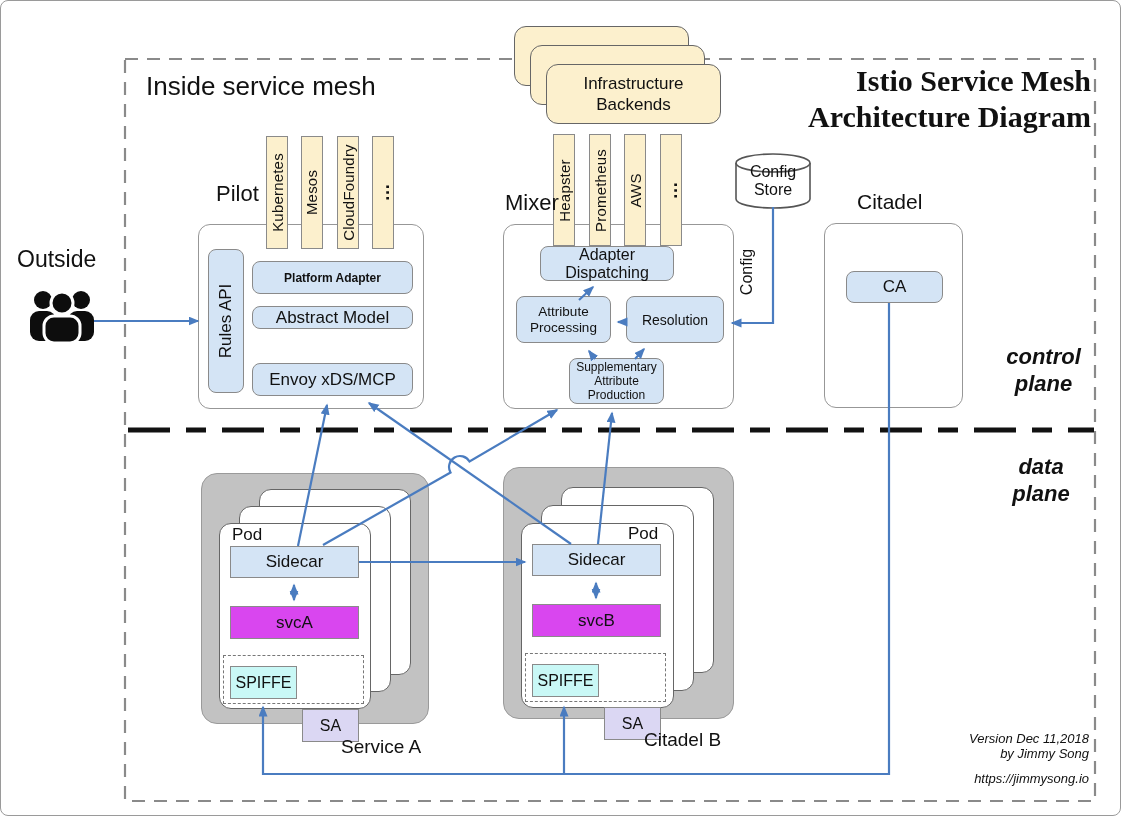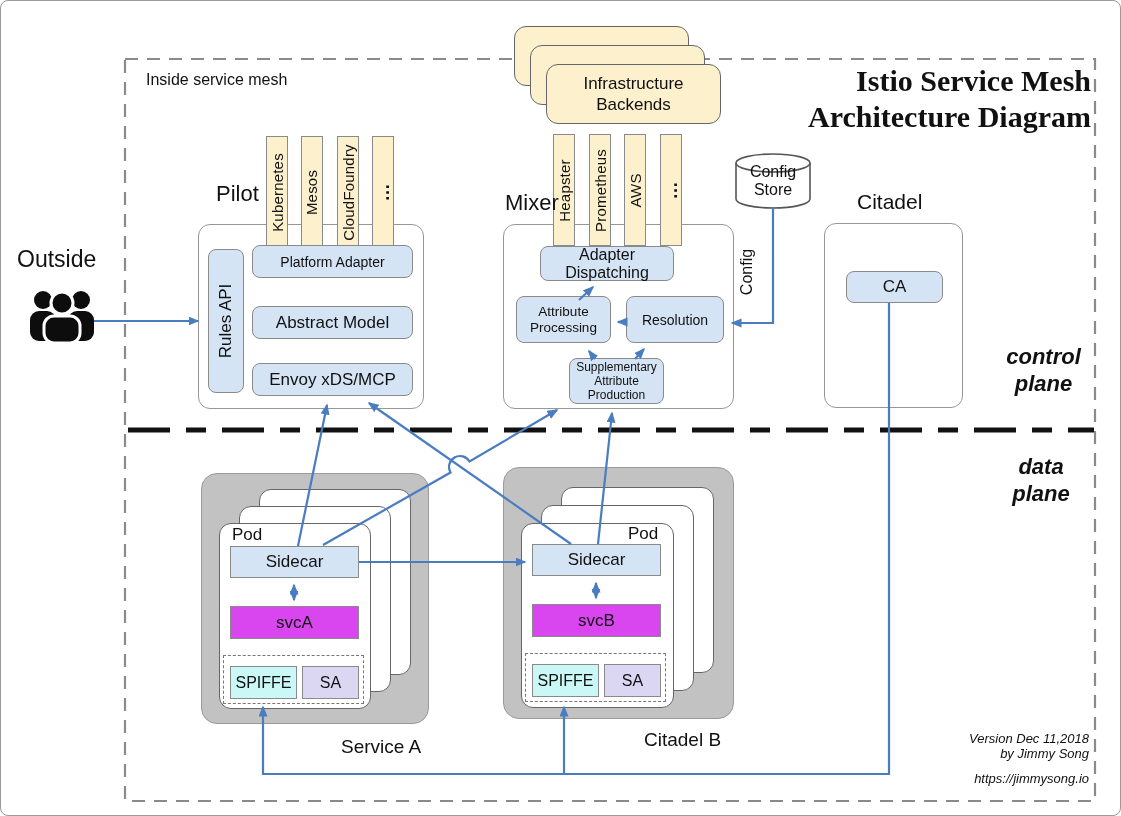--- a/index.html
+++ b/index.html
@@ -20,21 +20,21 @@
   .bar span { display:inline-block; transform:rotate(-90deg); white-space:nowrap;
               font-size:15px; letter-spacing:.2px; }
   .bluebox { background:#d4e4f5; border:1.4px solid #8a8a8a; border-radius:8px; z-index:12;
              display:flex; align-items:center; justify-content:center; text-align:center; }
   .sharp { border-radius:0 !important; }
   .greenbox    { background:#d946ef; border:1.4px solid #8a8a8a; z-index:12;
                  display:flex; align-items:center; justify-content:center; }
   .cyanbox     { background:#c9f8f6; border:1.4px solid #8a8a8a; z-index:13;
                  display:flex; align-items:center; justify-content:center; }
   .lavenderbox { background:#dbd7f3; border:1.4px solid #8a8a8a; z-index:13;
-                 display:flex; align-items:center; justify-content:center; }
+                 display:flex; align-items:center; justify-content:center;margin-top:43px; }
   .graybox { background:#c2c2c2; border:1.5px solid #9a9a9a; border-radius:16px; z-index:9; }
   .pod { background:#fff; border:1.6px solid #666; border-radius:12px; z-index:10; }
   .dashedbox { border:1.5px dashed #777; background:transparent; z-index:12; }
 
   .vtext { display:flex; align-items:center; justify-content:center; }
   .vtext span { display:inline-block; transform:rotate(-90deg); white-space:nowrap; }
 
   .lbl { position:absolute; z-index:14; }
   .title { font-family:"Liberation Serif", serif; font-weight:700; font-size:30px;
            line-height:36px; text-align:right; }
@@ -45,21 +45,21 @@
 </head>
 <body>
 
 <div id="canvas">
 
   <svg id="bg-layer" class="layer" width="1121" height="816">
     <rect x="124" y="58" width="970" height="742" fill="none" stroke="#8a8a8a" stroke-width="2.2" stroke-dasharray="13 9"></rect>
     <path d="M127,429 H1093" stroke="#111" stroke-width="5" fill="none" stroke-dasharray="42 16 20 16"></path>
   </svg>
 
-  <div class="lbl" style="left:145px; top:70px; font-size:16px;">Inside service mesh</div>
+  <div class="lbl" style="left:145px; top:70px; font-size:26px;">Inside service mesh</div>
 
   <div class="lbl title" style="left:775px; top:62px; width:315px;">
     <div>Istio Service Mesh</div>
     <div>Architecture Diagram</div>
   </div>
 
   <div class="abs card" style="left:513px; top:25px;  width:175px; height:60px;"></div>
   <div class="abs card" style="left:529px; top:44px;  width:175px; height:60px;"></div>
   <div class="abs card" style="left:545px; top:63px;  width:175px; height:60px; display:flex; align-items:center; justify-content:center; text-align:center;">
     <span style="font-size:17px; line-height:21px; width:140px;">Infrastructure Backends</span>
@@ -77,22 +77,22 @@
   <div class="abs bar" style="left:336px; top:135px; width:22px; height:113px;">
     <span>CloudFoundry</span>
     </div>
   <div class="abs bar" style="left:371px; top:135px; width:22px; height:113px;">
     <span style="font-size:18px; font-weight:700;">…</span>
     </div>
 
   <div class="abs bluebox vtext" style="left:207px; top:248px; width:36px; height:144px;">
     <span style="font-size:17px;">Rules API</span>
     </div>
-  <div class="abs bluebox" style="left:251px; top:244px; width:161px; height:33px; font-size:14px;">Platform Adapter</div>
-  <div class="abs bluebox" style="left:251px; top:305px; width:161px; height:33px; font-size:17px;">Abstract Model</div>
+  <div class="abs bluebox" style="left:251px; top:260px; width:161px; height:33px; font-size:12px;font-weight:bold;">Platform Adapter</div>
+  <div class="abs bluebox" style="left:251px; top:305px; width:161px; height:23px; font-size:17px;">Abstract Model</div>
   <div class="abs bluebox" style="left:251px; top:362px; width:161px; height:33px; font-size:17px;">Envoy xDS/MCP</div>
 
   <div class="lbl" style="left:504px; top:189px; font-size:22px;">Mixer</div>
   <div class="abs panel" style="left:502px; top:223px; width:231px; height:185px;"></div>
 
   <div class="abs bar" style="left:552px; top:133px; width:22px; height:112px;">
     <span>Heapster</span>
     </div>
   <div class="abs bar" style="left:588px; top:133px; width:22px; height:112px;">
     <span>Prometheus</span>

